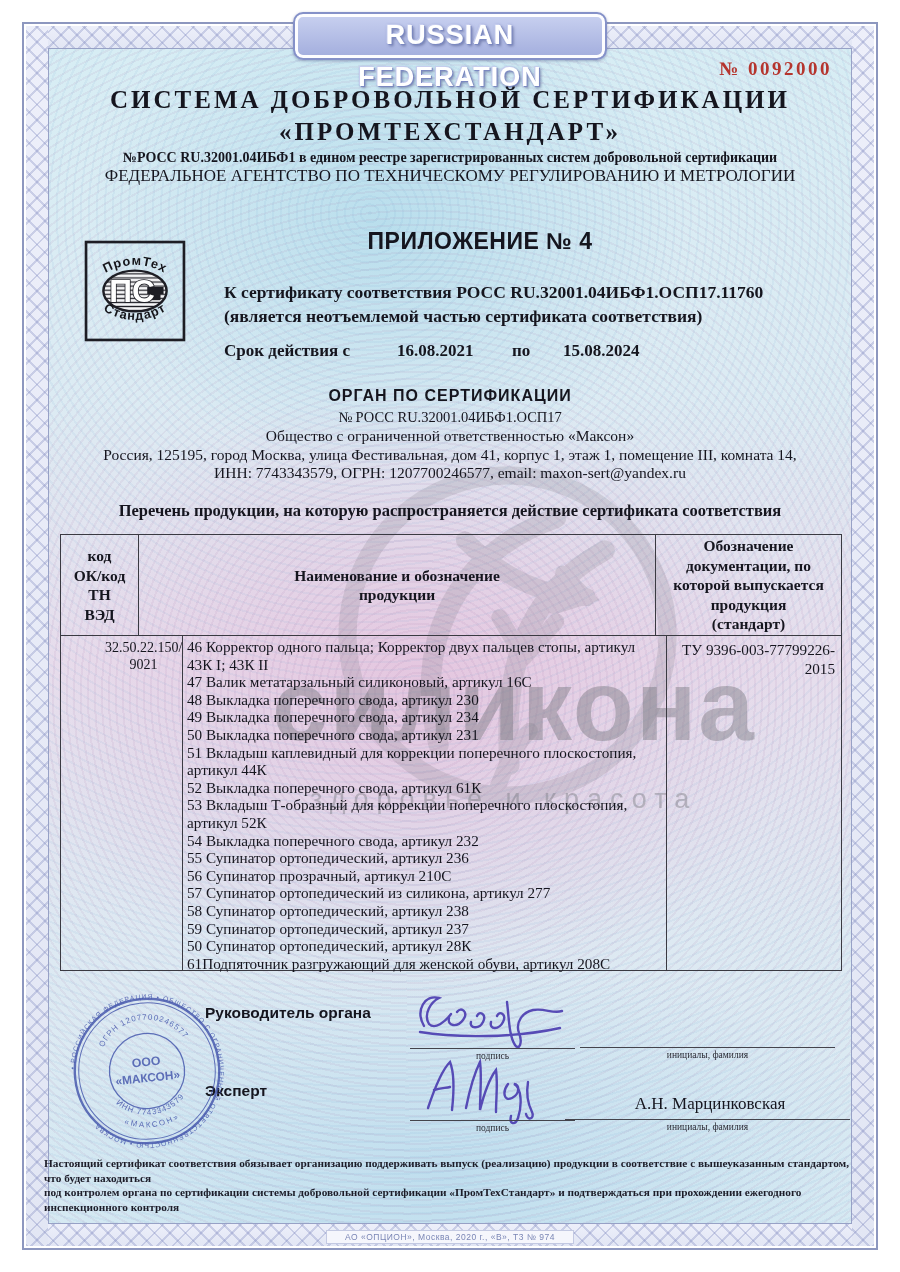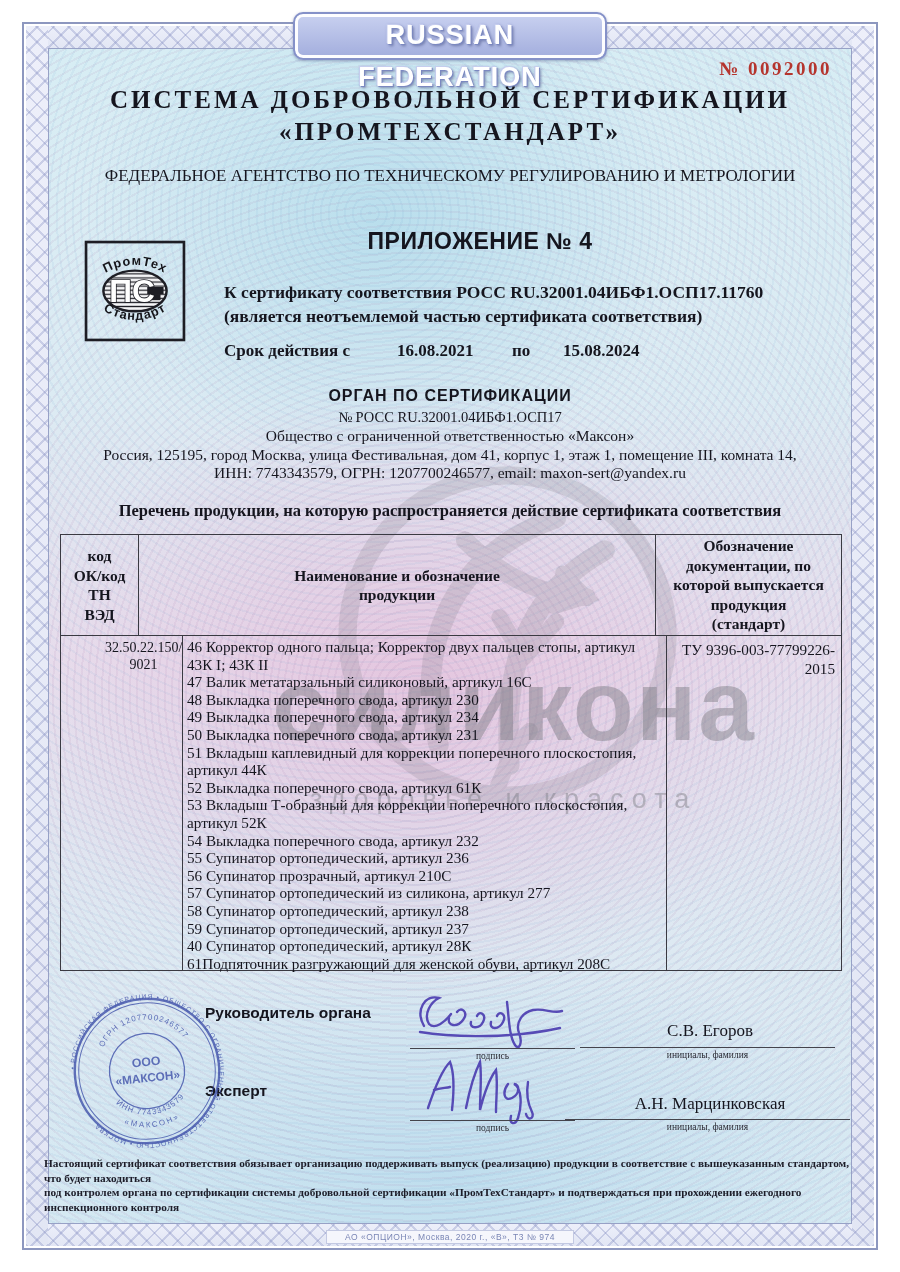--- a/index.html
+++ b/index.html
@@ -134,20 +134,21 @@
       <path d="M 176,352 C 186,322 196,300 212,284" stroke-width="16"></path>
     </g>
   </svg>
   <div class="abs wm-brand">силикона</div>
   <div class="abs wm-tag">здоровье и красота</div>
 
   <div class="abs badge sans">RUSSIAN FEDERATION</div>
   <div class="abs serial serif">№ 0092000</div>
   <div class="abs center t1 serif">СИСТЕМА ДОБРОВОЛЬНОЙ СЕРТИФИКАЦИИ</div>
   <div class="abs center t2 serif">«ПРОМТЕХСТАНДАРТ»</div>
+  <div class="abs center t3 serif">№РОСС RU.32001.04ИБФ1 в едином реестре зарегистрированных систем добровольной сертификации</div>
   <div class="abs center t4 serif">ФЕДЕРАЛЬНОЕ АГЕНТСТВО ПО ТЕХНИЧЕСКОМУ РЕГУЛИРОВАНИЮ И МЕТРОЛОГИИ</div>
   <div class="abs annex sans">ПРИЛОЖЕНИЕ № 4</div>
 
   <svg class="abs logosvg" viewBox="0 0 100 100">
     <defs>
       <pattern id="hatch" width="4" height="4" patternUnits="userSpaceOnUse">
         <rect width="4" height="4" fill="#f4f4f6"></rect>
         <line x1="0" y1="1.2" x2="4" y2="1.2" stroke="#1d1d24" stroke-width="1.2"></line>
       </pattern>
       <path id="arcTop" d="M 13,37 Q 50,12 87,37"></path>
@@ -204,21 +205,21 @@
         <div class="prod serif">50 Выкладка поперечного свода, артикул 231</div>
         <div class="prod serif">51 Вкладыш каплевидный для коррекции поперечного плоскостопия, артикул 44К</div>
         <div class="prod serif">52 Выкладка поперечного свода, артикул 61К</div>
         <div class="prod serif">53 Вкладыш Т-образный для коррекции поперечного плоскостопия, артикул 52К</div>
         <div class="prod serif">54 Выкладка поперечного свода, артикул 232</div>
         <div class="prod serif">55 Супинатор ортопедический, артикул 236</div>
         <div class="prod serif">56 Супинатор прозрачный, артикул 210С</div>
         <div class="prod serif">57 Супинатор ортопедический из силикона, артикул 277</div>
         <div class="prod serif">58 Супинатор ортопедический, артикул 238</div>
         <div class="prod serif">59 Супинатор ортопедический, артикул 237</div>
-        <div class="prod serif">40 Супинатор ортопедический, артикул 28К</div>
+        <div class="prod serif">50 Супинатор ортопедический, артикул 28К</div>
         <div class="prod serif">61Подпяточник разгружающий для женской обуви, артикул 208С</div>
       </div>
       <div class="td c3 serif">ТУ 9396-003-77799226-
 2015</div>
     </div>
   </div>
 
   <div class="abs role1 sans">Руководитель органа</div>
   <div class="abs role2 sans">Эксперт</div>
 
@@ -237,21 +238,20 @@
       <path d="M10 54 C 16 36, 24 16, 32 8 C 36 18, 36 38, 34 56"></path>
       <path d="M16 36 C 22 34, 28 34, 32 33"></path>
       <path d="M48 54 C 52 34, 58 16, 62 8 C 64 22, 62 40, 62 56 C 66 40, 72 24, 78 16 C 80 30, 78 44, 78 58"></path>
       <path d="M90 30 C 84 38, 86 48, 94 44 C 102 40, 102 30, 96 30 C 104 34, 104 52, 100 64 C 97 72, 91 70, 93 62"></path>
       <path d="M110 28 C 108 40, 110 50, 114 58 C 117 64, 110 68, 108 60"></path>
     </g>
   </svg>
 
   <div class="abs sigline l-sig1"></div>
   <div class="abs sig-label lab-sig1 serif">подпись</div>
-  <div class="abs name1 serif">С.В. Егоров</div>
   <div class="abs sigline l-name1"></div>
   <div class="abs sig-label lab-name1 serif">инициалы, фамилия</div>
 
   <div class="abs sigline l-sig2"></div>
   <div class="abs sig-label lab-sig2 serif">подпись</div>
   <div class="abs name2 serif">А.Н. Марцинковская</div>
   <div class="abs sigline l-name2"></div>
   <div class="abs sig-label lab-name2 serif">инициалы, фамилия</div>
 
   <svg class="abs stampsvg" viewBox="0 0 180 180">

